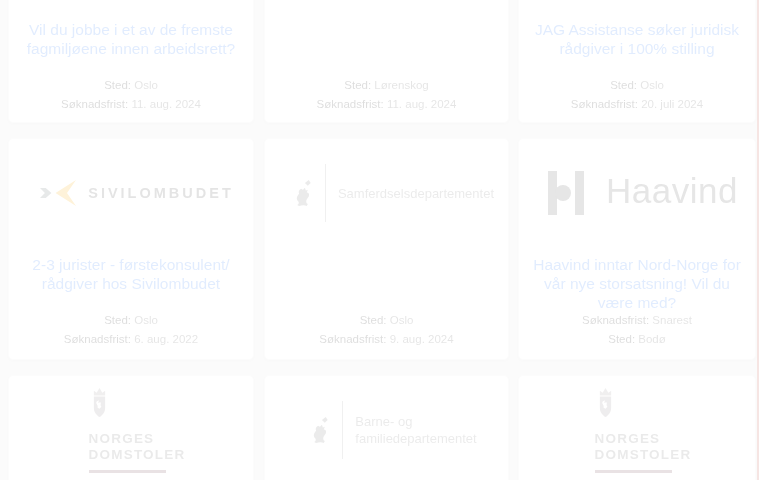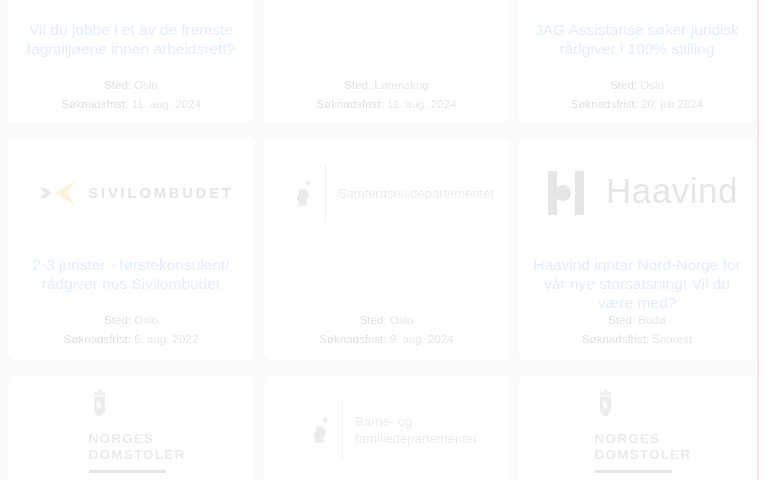--- a/index.html
+++ b/index.html
@@ -130,22 +130,22 @@
         <svg width="36" height="44" viewBox="0 0 36 44">
           <rect x="0" y="0" width="9" height="44" fill="#565656"></rect>
           <rect x="27" y="0" width="9" height="44" fill="#565656"></rect>
           <circle cx="15" cy="22" r="8" fill="#565656"></circle>
         </svg>
         <span class="haav-text">Haavind</span>
       </div>
     </div>
     <div class="card-title">Haavind inntar Nord-Norge for vår nye storsatsning! Vil du være med?</div>
     <div class="card-meta">
+      <div class="meta-line"><b>Søknadsfrist:</b> <span>Snarest</span></div>
       <div class="meta-line"><b>Sted:</b> <span>Bodø</span></div>
-      <div class="meta-line"><b>Søknadsfrist:</b> <span>Snarest</span></div>
     </div>
   </div>
 
   <div class="card r3 c1">
     <div class="logo-row">
       <div class="domst">
         <svg width="21" height="32" viewBox="0 0 22 34">
           <path d="M5 4l3 2 3-5 3 5 3-2 0 5H5z" fill="#9a9196"></path>
           <path d="M5 10h12v12c0 5-3 8-6 10-3-2-6-5-6-10z" fill="#8f848a"></path>
           <path d="M10 14c1 1-1 2 0 3l2-1c0 1 1 2 0 3l1 2-2 2-2-1 0-2-1-2c-1-1 0-3 1-3z" fill="#ffffff"></path>

